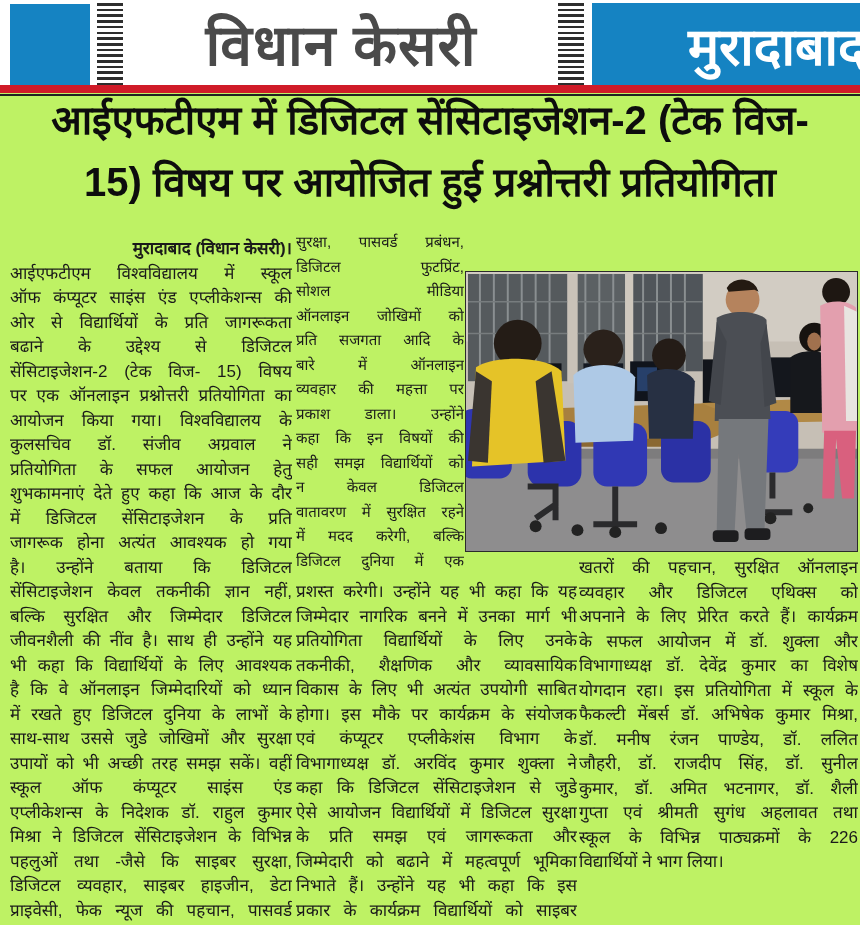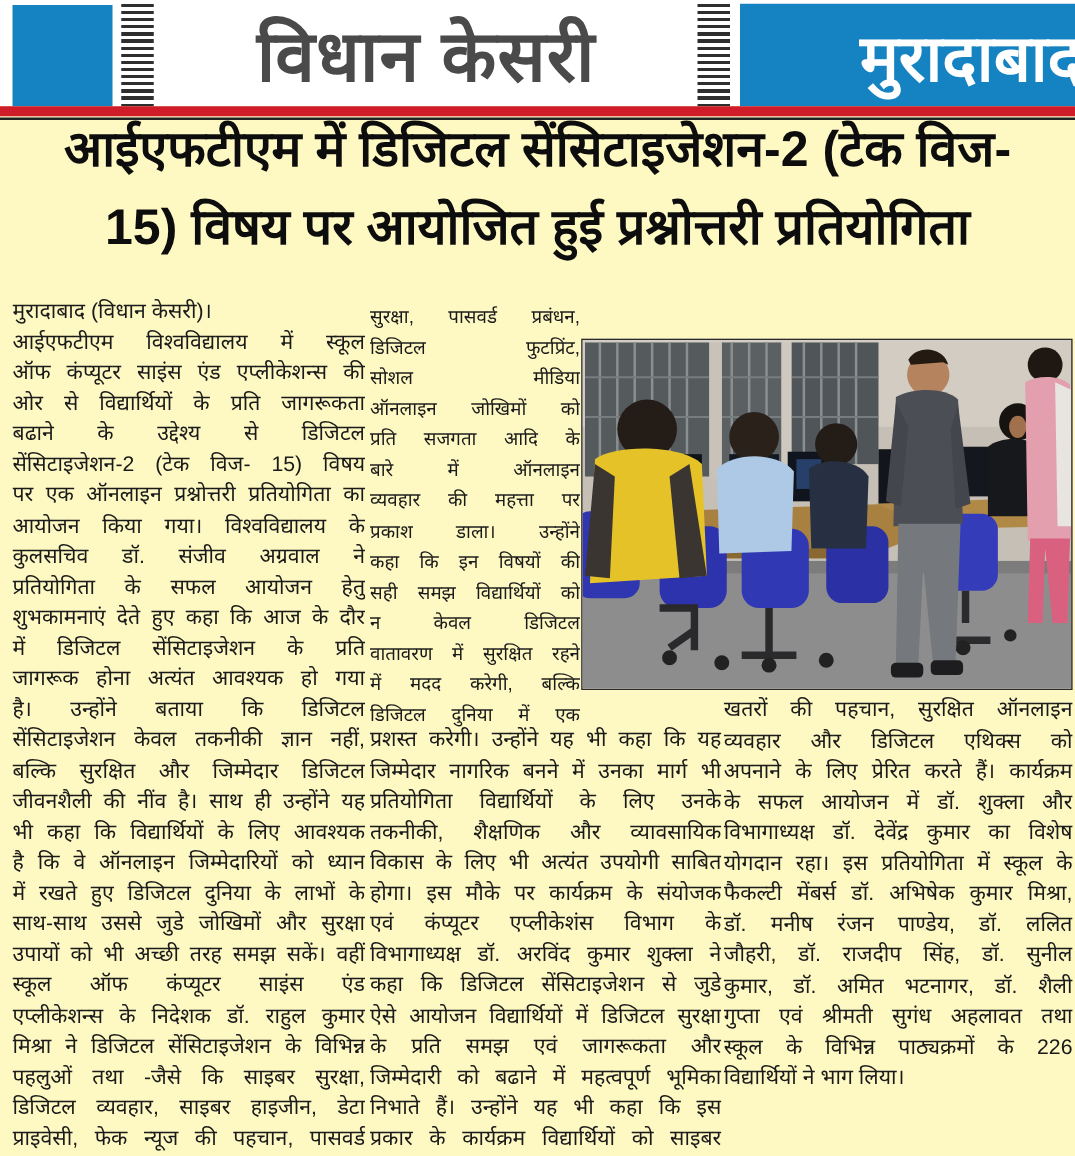--- a/index.html
+++ b/index.html
@@ -1,21 +1,21 @@
 <!DOCTYPE html>
 <html lang="hi"><head>
 <meta charset="utf-8">
 <style>
   html,body{margin:0;padding:0;}
   body{
     width:860px;height:925px;background:#ffffff;
     font-family:"Liberation Sans","DejaVu Sans",sans-serif;
     color:#141414;overflow:hidden;position:relative;
   }
-  .page{position:relative;width:860px;height:925px;background:#fef9c3;}
+  .page{position:relative;width:860px;height:925px;background:#bef264;}
 
   
   .masthead{position:absolute;left:0;top:0;width:860px;height:85px;background:#fff;}
   .mh-blue-square{position:absolute;left:10px;top:4px;width:80px;height:81px;background:#1583c2;}
   .mh-stripes{position:absolute;top:3px;width:26px;height:82px;
     background:repeating-linear-gradient(to bottom,#2e2e2e 0 2.6px,#ffffff 2.6px 5.7px);}
   .mh-stripes.s1{left:97px;}
   .mh-stripes.s2{left:558px;}
   .mh-title{position:absolute;left:126px;top:0px;width:430px;height:85px;
     display:flex;align-items:center;justify-content:center;
@@ -30,25 +30,25 @@
   
   .headline{position:absolute;left:8px;top:87px;width:844px;height:130px;
     text-align:center;font-weight:bold;color:#0d0d0d;
     font-size:40px;line-height:62px;padding-top:2px;}
   .headline div{white-space:nowrap;}
 
   
   .tcol{position:absolute;color:#1a1a1a;}
   .tline{text-align:justify;text-align-last:justify;height:24.5px;overflow:hidden;white-space:nowrap;}
   .col1{left:10px;top:237px;width:282px;font-size:17px;line-height:24.5px;}
-  .col2a{left:296px;top:242px;width:168px;font-size:15px;line-height:24.5px;}
+  .col2a{left:296px;top:230px;width:168px;font-size:15px;line-height:24.5px;}
   .col2b{left:296px;top:580px;width:281px;font-size:17px;line-height:24.5px;}
   .col3{left:579px;top:556px;width:279px;font-size:17px;line-height:24.5px;}
   .col3 .tline:last-child{text-align-last:left;}
-  .dateline{font-weight:normal;height:24.5px;line-height:24.5px;white-space:nowrap;overflow:hidden;}
+  .dateline{font-weight:bold;text-align:right;height:24.5px;line-height:24.5px;white-space:nowrap;overflow:hidden;}
 
   
   .photo{position:absolute;left:465px;top:271px;width:393px;height:281px;
     border:1px solid #2b2b2b;box-sizing:border-box;background:#b9b2a8;overflow:hidden;}
   .photo svg{display:block;width:100%;height:100%;}
 </style>
 </head>
 <body>
 
 <div class="page">

